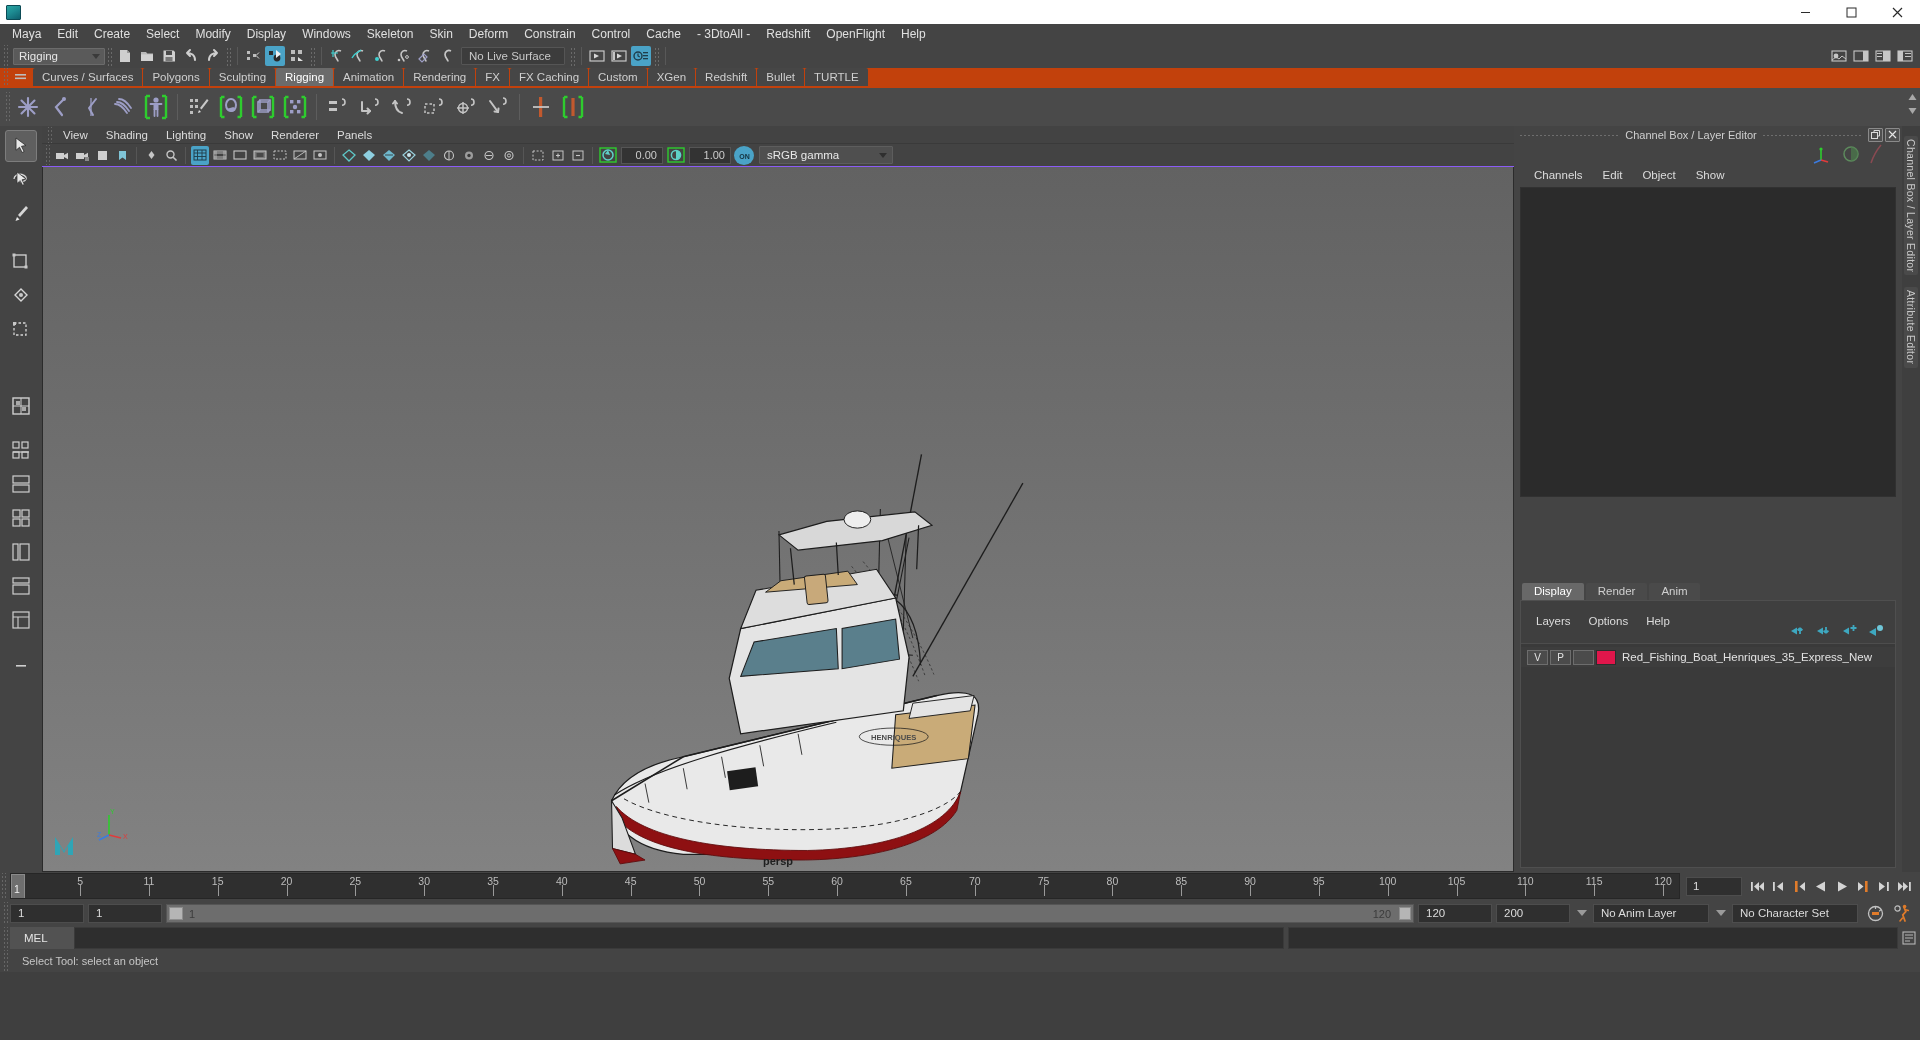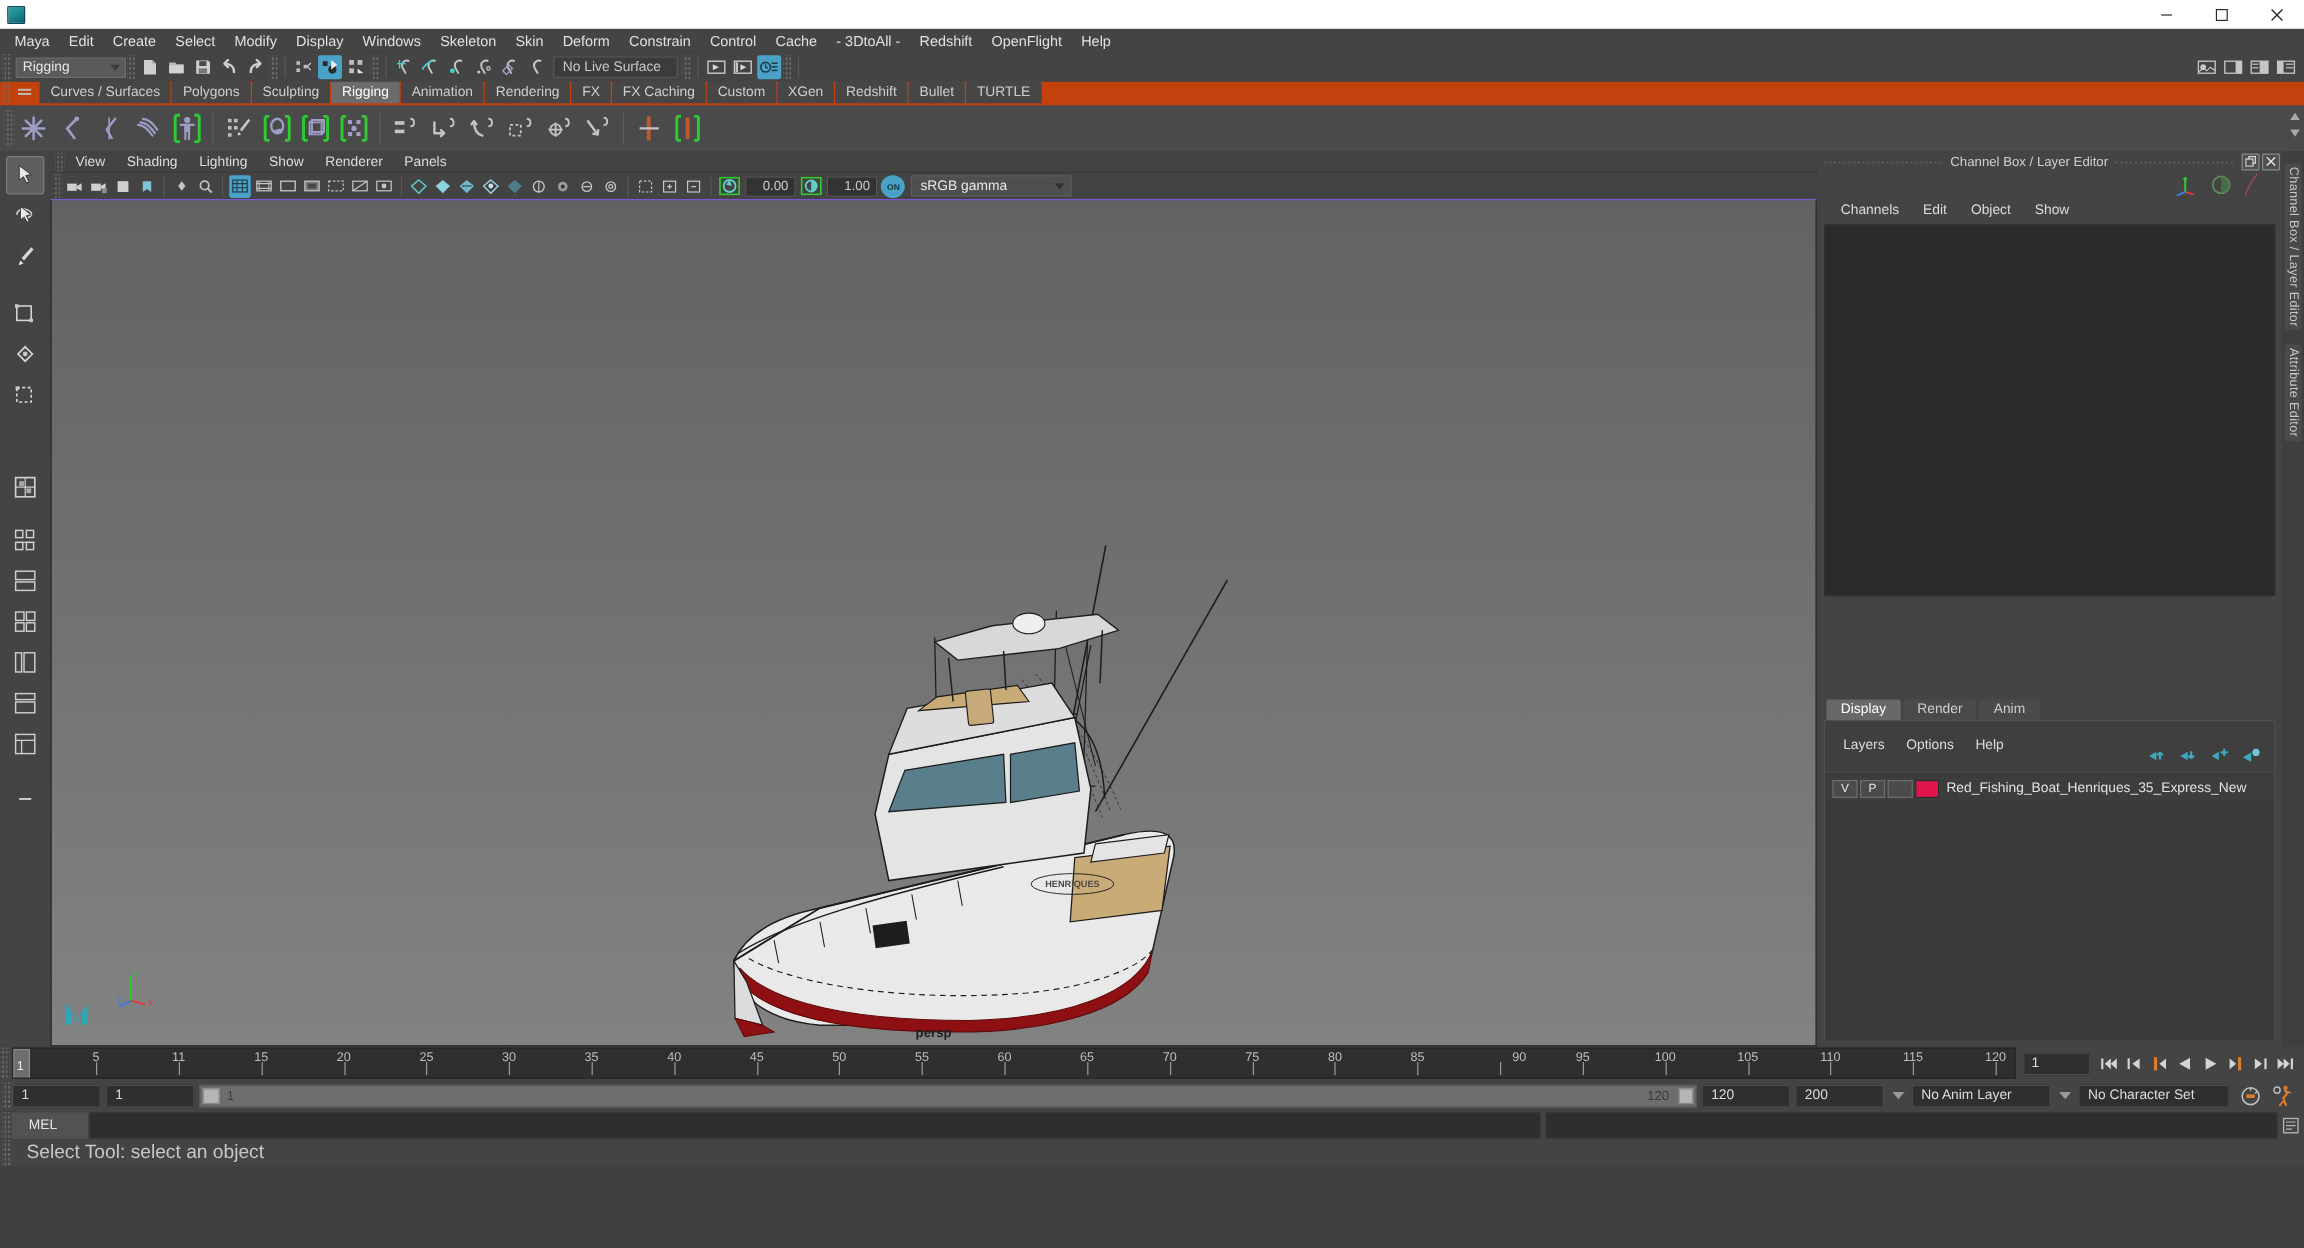--- a/index.html
+++ b/index.html
@@ -285,21 +285,21 @@
   #mel-row { height:24px; display:flex; align-items:center; background:#444; padding-left:2px; }
   #mel-label {
     width:64px; height:22px; background:#525252; color:#e4e4e4; font-size:11.5px;
     display:flex; align-items:center; padding-left:14px; flex:none;
   }
   #mel-input { flex:1; height:22px; background:#2e2e2e; border:1px solid #3a3a3a; min-width:0; }
   #mel-output { width:610px; height:22px; background:#2e2e2e; border:1px solid #3a3a3a; flex:none; margin-left:4px; }
   
   #statusbar {
     height:22px; background:#444; display:flex; align-items:center;
-    font-size:16px; color:#c6c6c6; padding-left:22px; position:relative;
+    font-size:11px; color:#c6c6c6; padding-left:22px; position:relative;
   }
   #statusbar .grip { position:absolute; left:2px; top:0; height:22px; }
 </style>
 </head>
 <body>
 
 <div id="titlebar">
   <div id="title-icon"></div>
   <div id="win-btns">
     <div class="win-btn">
@@ -1201,21 +1201,21 @@
       <div class="tick-label" style="left: 894.941px;">65</div>
       <div class="tick-mark" style="left: 894.941px;"></div>
       <div class="tick-label" style="left: 963.765px;">70</div>
       <div class="tick-mark" style="left: 963.765px;"></div>
       <div class="tick-label" style="left: 1032.59px;">75</div>
       <div class="tick-mark" style="left: 1032.59px;"></div>
       <div class="tick-label" style="left: 1101.41px;">80</div>
       <div class="tick-mark" style="left: 1101.41px;"></div>
       <div class="tick-label" style="left: 1170.24px;">85</div>
       <div class="tick-mark" style="left: 1170.24px;"></div>
-      <div class="tick-label" style="left: 1239.06px; margin-left: 16px;">90</div>
+      <div class="tick-label" style="left: 1239.06px;">90</div>
       <div class="tick-mark" style="left: 1239.06px;"></div>
       <div class="tick-label" style="left: 1307.88px;">95</div>
       <div class="tick-mark" style="left: 1307.88px;"></div>
       <div class="tick-label" style="left: 1376.71px;">100</div>
       <div class="tick-mark" style="left: 1376.71px;"></div>
       <div class="tick-label" style="left: 1445.53px;">105</div>
       <div class="tick-mark" style="left: 1445.53px;"></div>
       <div class="tick-label" style="left: 1514.35px;">110</div>
       <div class="tick-mark" style="left: 1514.35px;"></div>
       <div class="tick-label" style="left: 1583.18px;">115</div>

